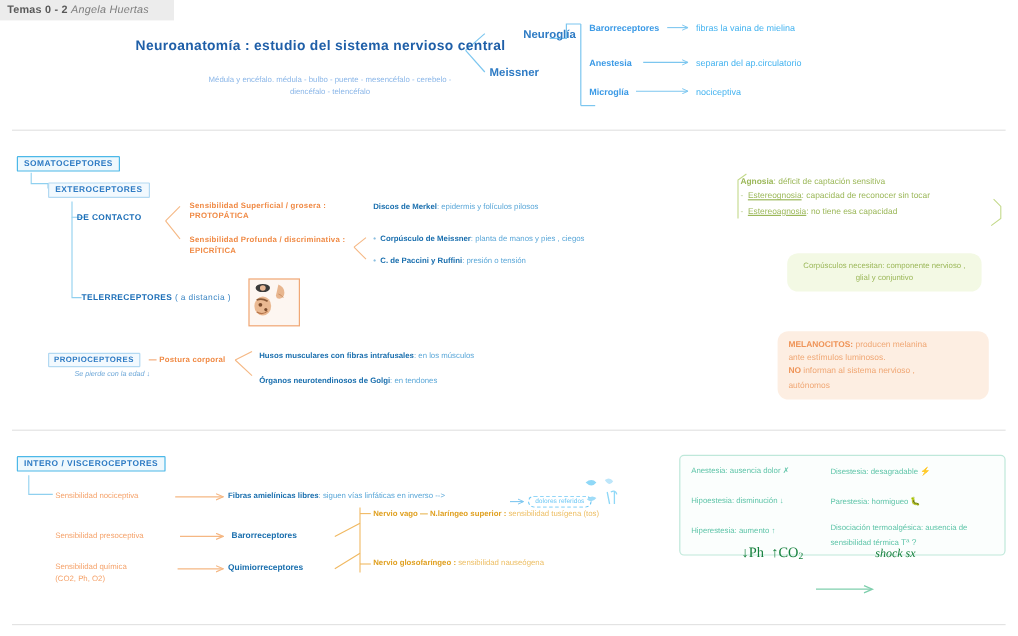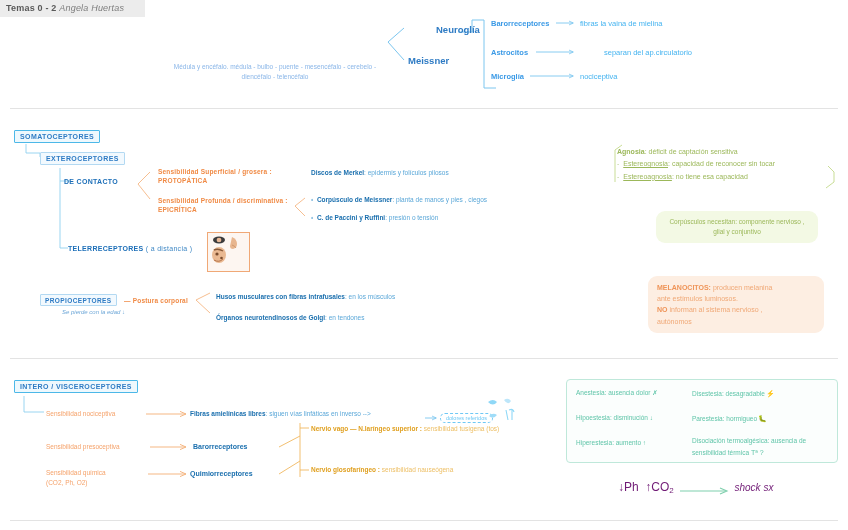--- a/index.html
+++ b/index.html
@@ -57,21 +57,21 @@
 
   .agnosia{position:absolute;left:617px;top:146px;font-size:7px;color:#9cb85a;line-height:1.75;}
   .agnosia b{font-weight:bold;}
   .agnosia u{text-decoration:underline;}
 
   
   .thumb{position:absolute;left:207px;top:232px;width:41px;height:38px;border:1.4px solid #f0a876;background:#fdf6f1;}
   .thumb svg{display:block;}
 
   
-  .formula{position:absolute;left:618px;top:480px;font-size:12px;color:#701a75;font-family:Liberation Sans, sans-serif;}
+  .formula{position:absolute;left:618px;top:453px;font-size:12px;color:#15803d;font-family:Liberation Serif, serif;}
   .formula .it{font-style:italic;font-size:10px;}
   .sub{font-size:8px;vertical-align:-2px;}
 
   .tealcell{position:absolute;font-size:6.5px;color:#5ec4a8;line-height:1.65;}
 </style>
 </head>
 <body>
 
 <div class="page">
 
@@ -132,29 +132,32 @@
 
     <path d="M425,418 L436,418" stroke="#7cc6ef" stroke-width="0.9" fill="none" marker-end="url(#ar-b)"></path>
   </svg>
 
   <div class="topbar"></div>
   <div class="topbar-text">
     <span>Temas 0 - 2</span>
     <em>Angela Huertas</em>
   </div>
 
+  <div class="title">
+    <b>Neuroanatomía : estudio del sistema nervioso central</b>
+  </div>
   <div class="subtitle">Médula y encéfalo. médula - bulbo - puente - mesencéfalo - cerebelo - diencéfalo - telencéfalo</div>
 
   <div class="nglia">Neuroglía</div>
   <div class="nneur">Meissner</div>
 
   <div class="br-right" style="left:491px;top:19px;">Barorreceptores</div>
   <div class="br-def" style="left:580px;top:19px;">fibras la vaina de mielina</div>
-  <div class="br-right" style="left:491px;top:48px;">Astrocitos</div>
-  <div class="br-def" style="left:604px;top:48px;">separan del ap.circulatorio</div>
+  <div class="br-right" style="left:491px;top:48px;">Anestesia</div>
+  <div class="br-def" style="left:580px;top:48px;">separan del ap.circulatorio</div>
   <div class="br-right" style="left:491px;top:72px;text-align:right;">Microglía</div>
   <div class="br-def" style="left:580px;top:72px;">nociceptiva</div>
 
   <div class="divider" style="top:108px;"></div>
   <div class="divider" style="top:358px;"></div>
   <div class="divider" style="top:520px;"></div>
 
   <div class="chip" style="left:14px;top:130px;">SOMATOCEPTORES</div>
   <div class="chip soft" style="left:40px;top:152px;">EXTEROCEPTORES</div>
 

